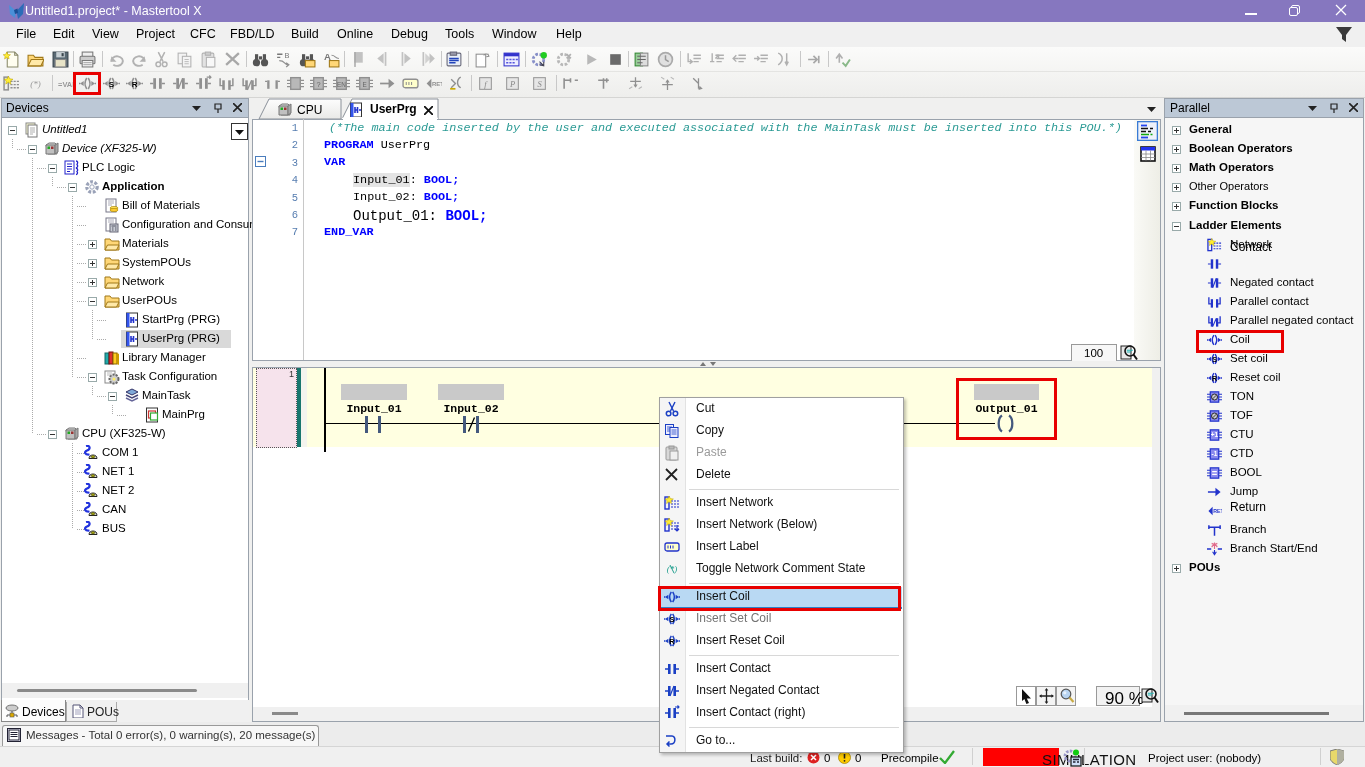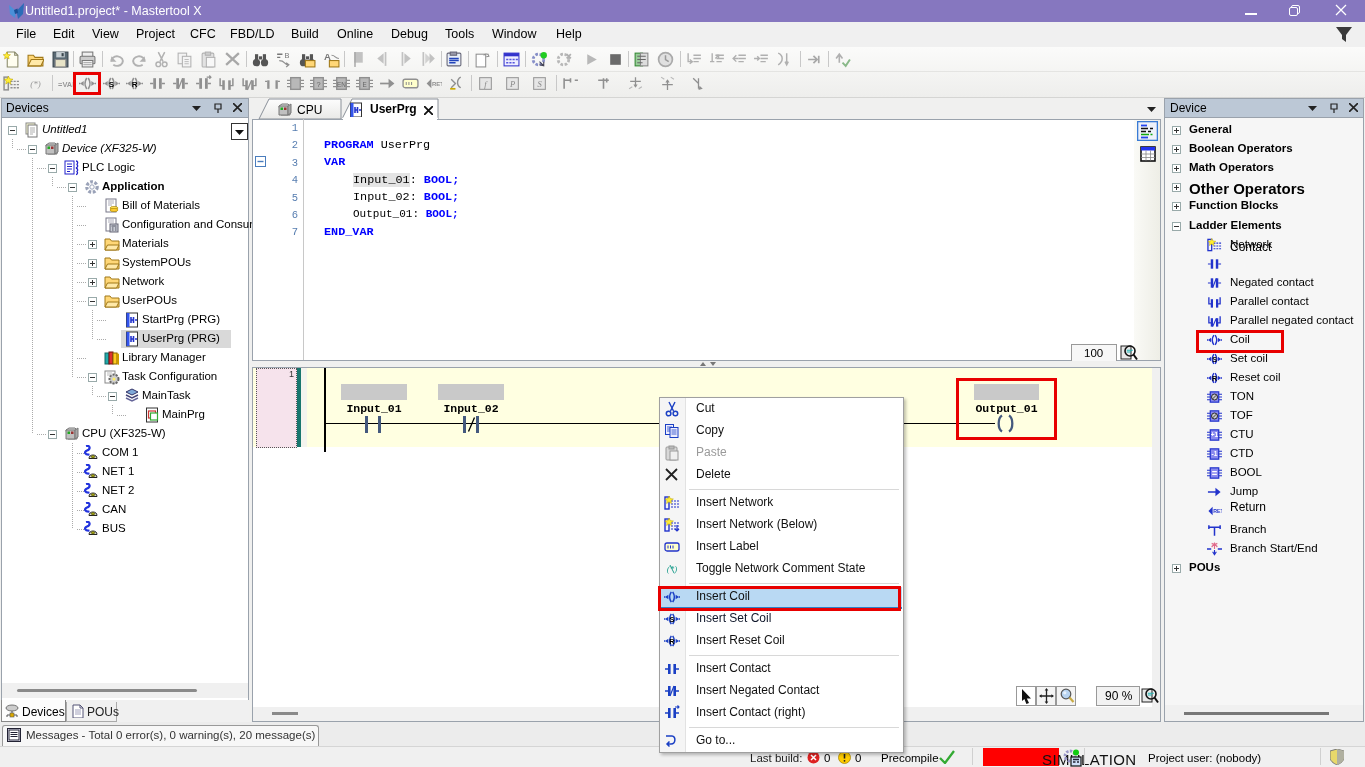--- a/index.html
+++ b/index.html
@@ -632,30 +632,31 @@
       <path d="M4 7.5h7M13 7.5h3M4 10.5h5M11 10.5h3" stroke="#111" stroke-width="1.6"></path>
       <path d="M4 13.5h8M13.5 13.5h2" stroke="#11aa11" stroke-width="1.6"></path>
       <path d="M4 16.5h7" stroke="#2244ee" stroke-width="1.8"></path>
     </svg>
 <svg style="position:absolute;left:1140px;top:146px" width="16" height="16" viewBox="0 0 16 16">
       <rect x="1" y="1" width="14" height="14" fill="#fff" stroke="#111" stroke-width="1.6"></rect>
       <rect x="1" y="1" width="14" height="3.5" fill="#2233ee"></rect>
       <path d="M1 8h14M1 11.5h14M6 4.5v10M10.5 4.5v10" stroke="#888" stroke-width="0.8"></path>
     </svg>
 <div class="mn" style="left:260px;top:122.0px;width:38px;text-align:right;color:#567db0;font-size:10.5px">1</div>
+<div class="mn" style="left:324px;top:120.5px;color:#000;font-size:11.8px"><span style="color:#2a9a94;font-style:italic;margin-left:5px">(*The main code inserted by the user and executed associated with the MainTask must be inserted into this POU.*)</span></div>
 <div class="mn" style="left:260px;top:139.4px;width:38px;text-align:right;color:#567db0;font-size:10.5px">2</div>
 <div class="mn" style="left:324px;top:137.9px;color:#000;font-size:11.8px"><b style="color:#0000ff">PROGRAM</b> UserPrg</div>
 <div class="mn" style="left:260px;top:156.8px;width:38px;text-align:right;color:#567db0;font-size:10.5px">3</div>
 <div class="mn" style="left:324px;top:155.3px;color:#000;font-size:11.8px"><b style="color:#0000ff">VAR</b></div>
 <div class="mn" style="left:260px;top:174.2px;width:38px;text-align:right;color:#567db0;font-size:10.5px">4</div>
 <div class="mn" style="left:353px;top:172.7px;color:#000;font-size:11.8px"><span style="background:#e4e4e4">Input_01</span>: <b style="color:#0000ff">BOOL;</b></div>
 <div class="mn" style="left:260px;top:191.6px;width:38px;text-align:right;color:#567db0;font-size:10.5px">5</div>
 <div class="mn" style="left:353px;top:190.1px;color:#000;font-size:11.8px">Input_02: <b style="color:#0000ff">BOOL;</b></div>
 <div class="mn" style="left:260px;top:209.0px;width:38px;text-align:right;color:#567db0;font-size:10.5px">6</div>
-<div class="mn" style="left:353px;top:207.5px;color:#000;font-size:11px">Output_01: <b style="color:#0000ff">BOOL;</b></div>
+<div class="mn" style="left:353px;top:207.5px;color:#000;font-size:14px">Output_01: <b style="color:#0000ff">BOOL;</b></div>
 <div class="mn" style="left:260px;top:226.39999999999998px;width:38px;text-align:right;color:#567db0;font-size:10.5px">7</div>
 <div class="mn" style="left:324px;top:224.89999999999998px;color:#000;font-size:11.8px"><b style="color:#0000ff">END_VAR</b></div>
 <svg style="position:absolute;left:255px;top:156px" width="11" height="11" viewBox="0 0 11 11">
       <rect x="0.5" y="0.5" width="10" height="10" fill="#fff" stroke="#4a7dbd"></rect>
       <path d="M2.5 5.5h6" stroke="#4a7dbd" stroke-width="1.4"></path>
     </svg>
 <div style="position:absolute;left:1071px;top:344px;width:46px;height:18px;background:#f7f7f7;border:1px solid #999"></div>
 <div style="position:absolute;left:1084px;top:347px;white-space:pre;font-size:11.5px">100</div>
 <svg style="position:absolute;left:1120px;top:344px" width="18" height="18" viewBox="0 0 18 18">
       <rect x="1" y="2" width="10" height="13" fill="#e8e8e8" stroke="#222"></rect>
@@ -708,30 +709,30 @@
       <path d="M7.5 16l-1.8-2.6h3.6z" fill="#222"></path>
       <path d="M0 8l2.6-1.8v3.6z" fill="#222"></path>
       <path d="M15 8l-2.6-1.8v3.6z" fill="#222"></path>
     </svg>
 <svg style="position:absolute;left:1060px;top:688px" width="15" height="16" viewBox="0 0 15 16">
       <circle cx="6" cy="6" r="4.8" fill="#b8d4f0" stroke="#555" stroke-width="1.2"></circle>
       <circle cx="4.8" cy="4.8" r="1.6" fill="#e8f2fc"></circle>
       <path d="M9.5 9.5l4 4.5" stroke="#c8aa44" stroke-width="2.2"></path>
     </svg>
 <div style="position:absolute;left:1096px;top:686px;width:44px;height:20px;background:#f2f2f2;border:1px solid #999"></div>
-<div style="position:absolute;left:1105px;top:689px;white-space:pre;font-size:12px">90 %</div>
+<div style="position:absolute;left:1105px;top:689px;white-space:pre;font-size:17px">90 %</div>
 <svg style="position:absolute;left:1141px;top:687px" width="18" height="18" viewBox="0 0 18 18">
       <rect x="1" y="2" width="10" height="13" fill="#e8e8e8" stroke="#222"></rect>
       <circle cx="10" cy="7" r="5" fill="none" stroke="#111" stroke-width="1.6"></circle>
       <path d="M6.8 6.2h6M6.8 8h4" stroke="#22b8b8" stroke-width="1.1"></path>
       <path d="M13.5 10.5l3.5 5" stroke="#111" stroke-width="2"></path>
     </svg>
 <div style="position:absolute;left:1164px;top:98px;width:200px;height:624px;background:#f6f6f6;border:1px solid #9aa2ac"></div>
 <div style="position:absolute;left:1164px;top:98px;width:200px;height:20px;background:#bcc8d6;border:1px solid #9aa2ac"></div>
-<div style="position:absolute;left:1170px;top:101px;white-space:pre;font-size:12px">Device</div>
+<div style="position:absolute;left:1170px;top:101px;white-space:pre;font-size:12px">Parallel</div>
 <svg style="position:absolute;left:1308px;top:106px" width="9" height="5" viewBox="0 0 9 5">
       <path d="M0 0h9L4.5 5z" fill="#222"></path>
     </svg>
 <svg style="position:absolute;left:1330px;top:103px" width="8" height="11" viewBox="0 0 8 11">
       <path d="M1 1h6v5H1zM4 6v4M2 6h4" stroke="#222" fill="none" stroke-width="1.2"></path>
     </svg>
 <svg style="position:absolute;left:1349px;top:103px" width="9" height="9" viewBox="0 0 9 9">
       <path d="M0 0L9 9M9 0L0 9" stroke="#222" stroke-width="1.6"></path>
     </svg>
 <svg style="position:absolute;left:1172px;top:126px" width="9" height="9" viewBox="0 0 9 9">
@@ -750,21 +751,21 @@
       <rect x="0.5" y="0.5" width="8" height="8" fill="#fff" stroke="#9aa"></rect>
       <path d="M2 4.5h5" stroke="#333"></path>
       <path d="M4.5 2v5" stroke="#333"></path>
     </svg>
 <div style="position:absolute;left:1189px;top:161px;white-space:pre;font-size:11.5px;font-weight:bold">Math Operators</div>
 <svg style="position:absolute;left:1172px;top:183px" width="9" height="9" viewBox="0 0 9 9">
       <rect x="0.5" y="0.5" width="8" height="8" fill="#fff" stroke="#9aa"></rect>
       <path d="M2 4.5h5" stroke="#333"></path>
       <path d="M4.5 2v5" stroke="#333"></path>
     </svg>
-<div style="position:absolute;left:1189px;top:180px;white-space:pre;font-size:15px;font-weight:bold">Other Operators</div>
+<div style="position:absolute;left:1189px;top:180px;white-space:pre;font-size:11px;font-weight:normal">Other Operators</div>
 <svg style="position:absolute;left:1172px;top:202px" width="9" height="9" viewBox="0 0 9 9">
       <rect x="0.5" y="0.5" width="8" height="8" fill="#fff" stroke="#9aa"></rect>
       <path d="M2 4.5h5" stroke="#333"></path>
       <path d="M4.5 2v5" stroke="#333"></path>
     </svg>
 <div style="position:absolute;left:1189px;top:199px;white-space:pre;font-size:11.5px;font-weight:bold">Function Blocks</div>
 <svg style="position:absolute;left:1172px;top:222px" width="9" height="9" viewBox="0 0 9 9">
       <rect x="0.5" y="0.5" width="8" height="8" fill="#fff" stroke="#9aa"></rect>
       <path d="M2 4.5h5" stroke="#333"></path>
     </svg>
@@ -989,21 +990,21 @@
     </svg>
 <div style="position:absolute;left:696px;top:589px;white-space:pre;font-size:12px;color:#111">Insert Coil</div>
 <svg style="position:absolute;left:664px;top:611px" width="16" height="16" viewBox="0 0 16 16">
       <path d="M0 8h1.2M14.8 8h1.2" stroke="#1a3fc4" stroke-width="1.4"></path>
       <path d="M1 8l3.4-2.3v4.6z" fill="#1a3fc4"></path>
       <path d="M15 8l-3.4-2.3v4.6z" fill="#1a3fc4"></path>
       <path d="M7.3 2.8A6.5 8.2 0 0 0 7.3 13.2" stroke="#1a3fc4" stroke-width="1.5" fill="none"></path>
       <path d="M8.7 2.8A6.5 8.2 0 0 1 8.7 13.2" stroke="#1a3fc4" stroke-width="1.5" fill="none"></path>
       <text x="8" y="11" font-size="7.5" font-weight="bold" text-anchor="middle" fill="#000" font-family="Liberation Sans">S</text>
     </svg>
-<div style="position:absolute;left:696px;top:611px;white-space:pre;font-size:12px;color:#0f172a">Insert Set Coil</div>
+<div style="position:absolute;left:696px;top:611px;white-space:pre;font-size:12px;color:#737373">Insert Set Coil</div>
 <svg style="position:absolute;left:664px;top:633px" width="16" height="16" viewBox="0 0 16 16">
       <path d="M0 8h1.2M14.8 8h1.2" stroke="#1a3fc4" stroke-width="1.4"></path>
       <path d="M1 8l3.4-2.3v4.6z" fill="#1a3fc4"></path>
       <path d="M15 8l-3.4-2.3v4.6z" fill="#1a3fc4"></path>
       <path d="M7.3 2.8A6.5 8.2 0 0 0 7.3 13.2" stroke="#1a3fc4" stroke-width="1.5" fill="none"></path>
       <path d="M8.7 2.8A6.5 8.2 0 0 1 8.7 13.2" stroke="#1a3fc4" stroke-width="1.5" fill="none"></path>
       <text x="8" y="11" font-size="7.5" font-weight="bold" text-anchor="middle" fill="#000" font-family="Liberation Sans">R</text>
     </svg>
 <div style="position:absolute;left:696px;top:633px;white-space:pre;font-size:12px;color:#111">Insert Reset Coil</div>
 <div style="position:absolute;left:689px;top:655px;width:210px;height:1px;background:#d8d8d8"></div>

